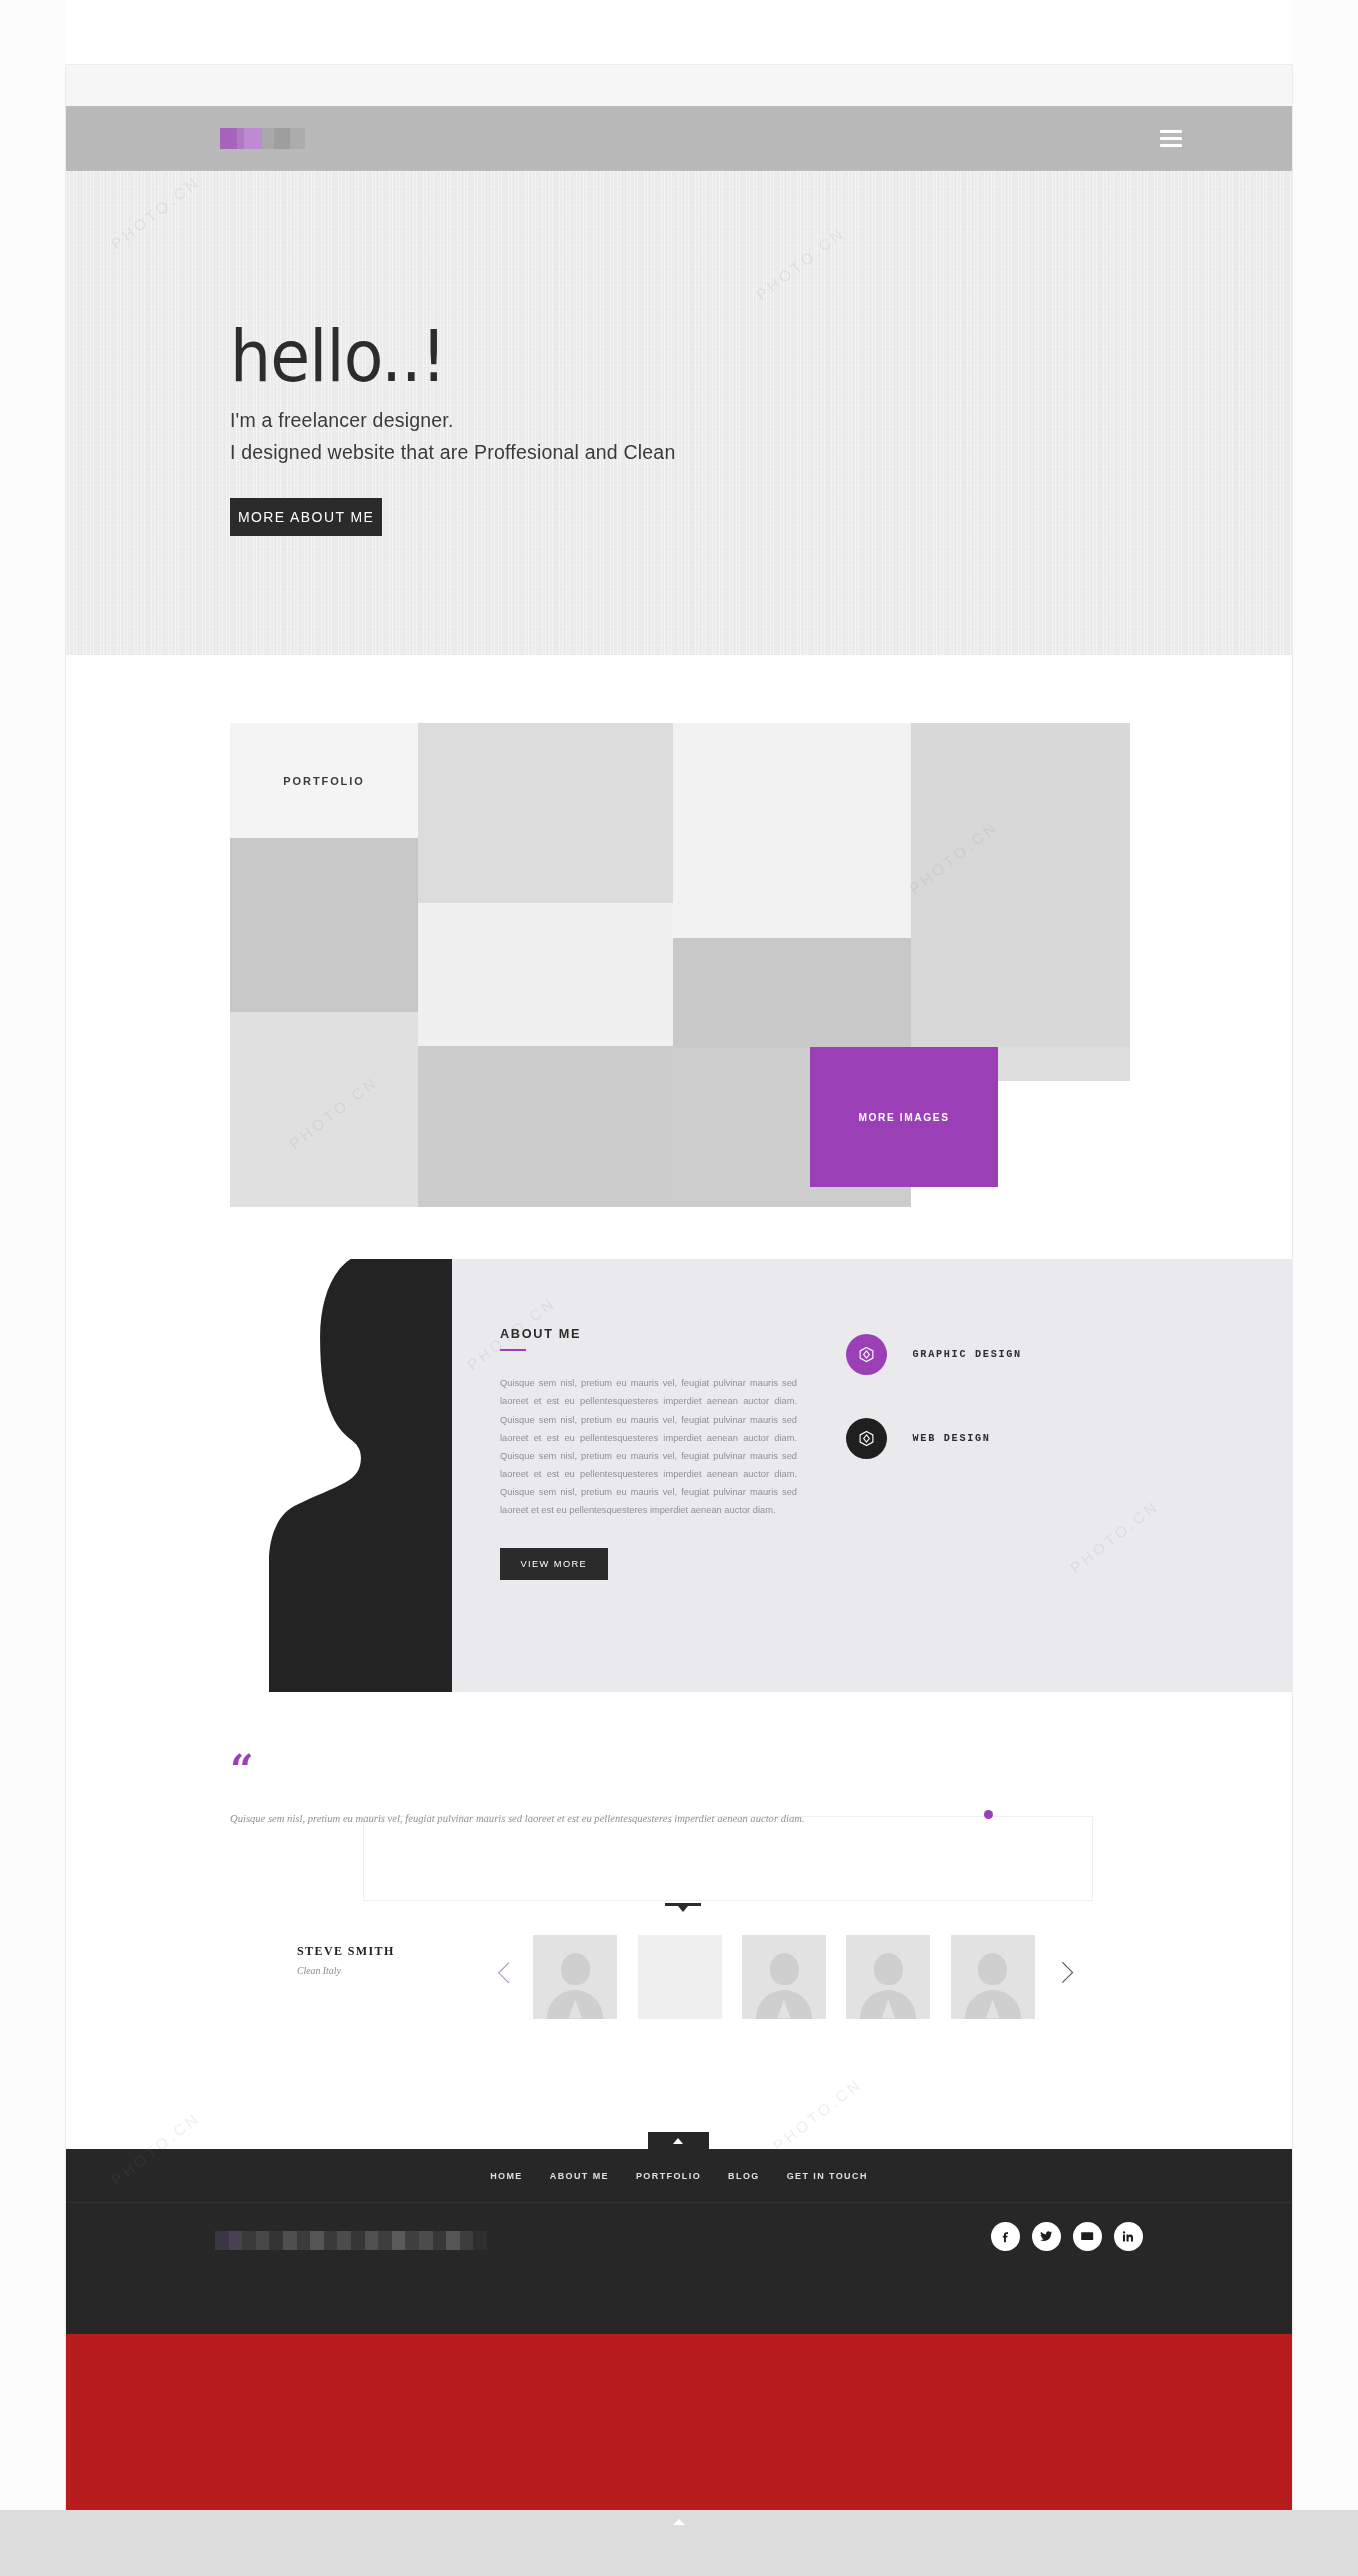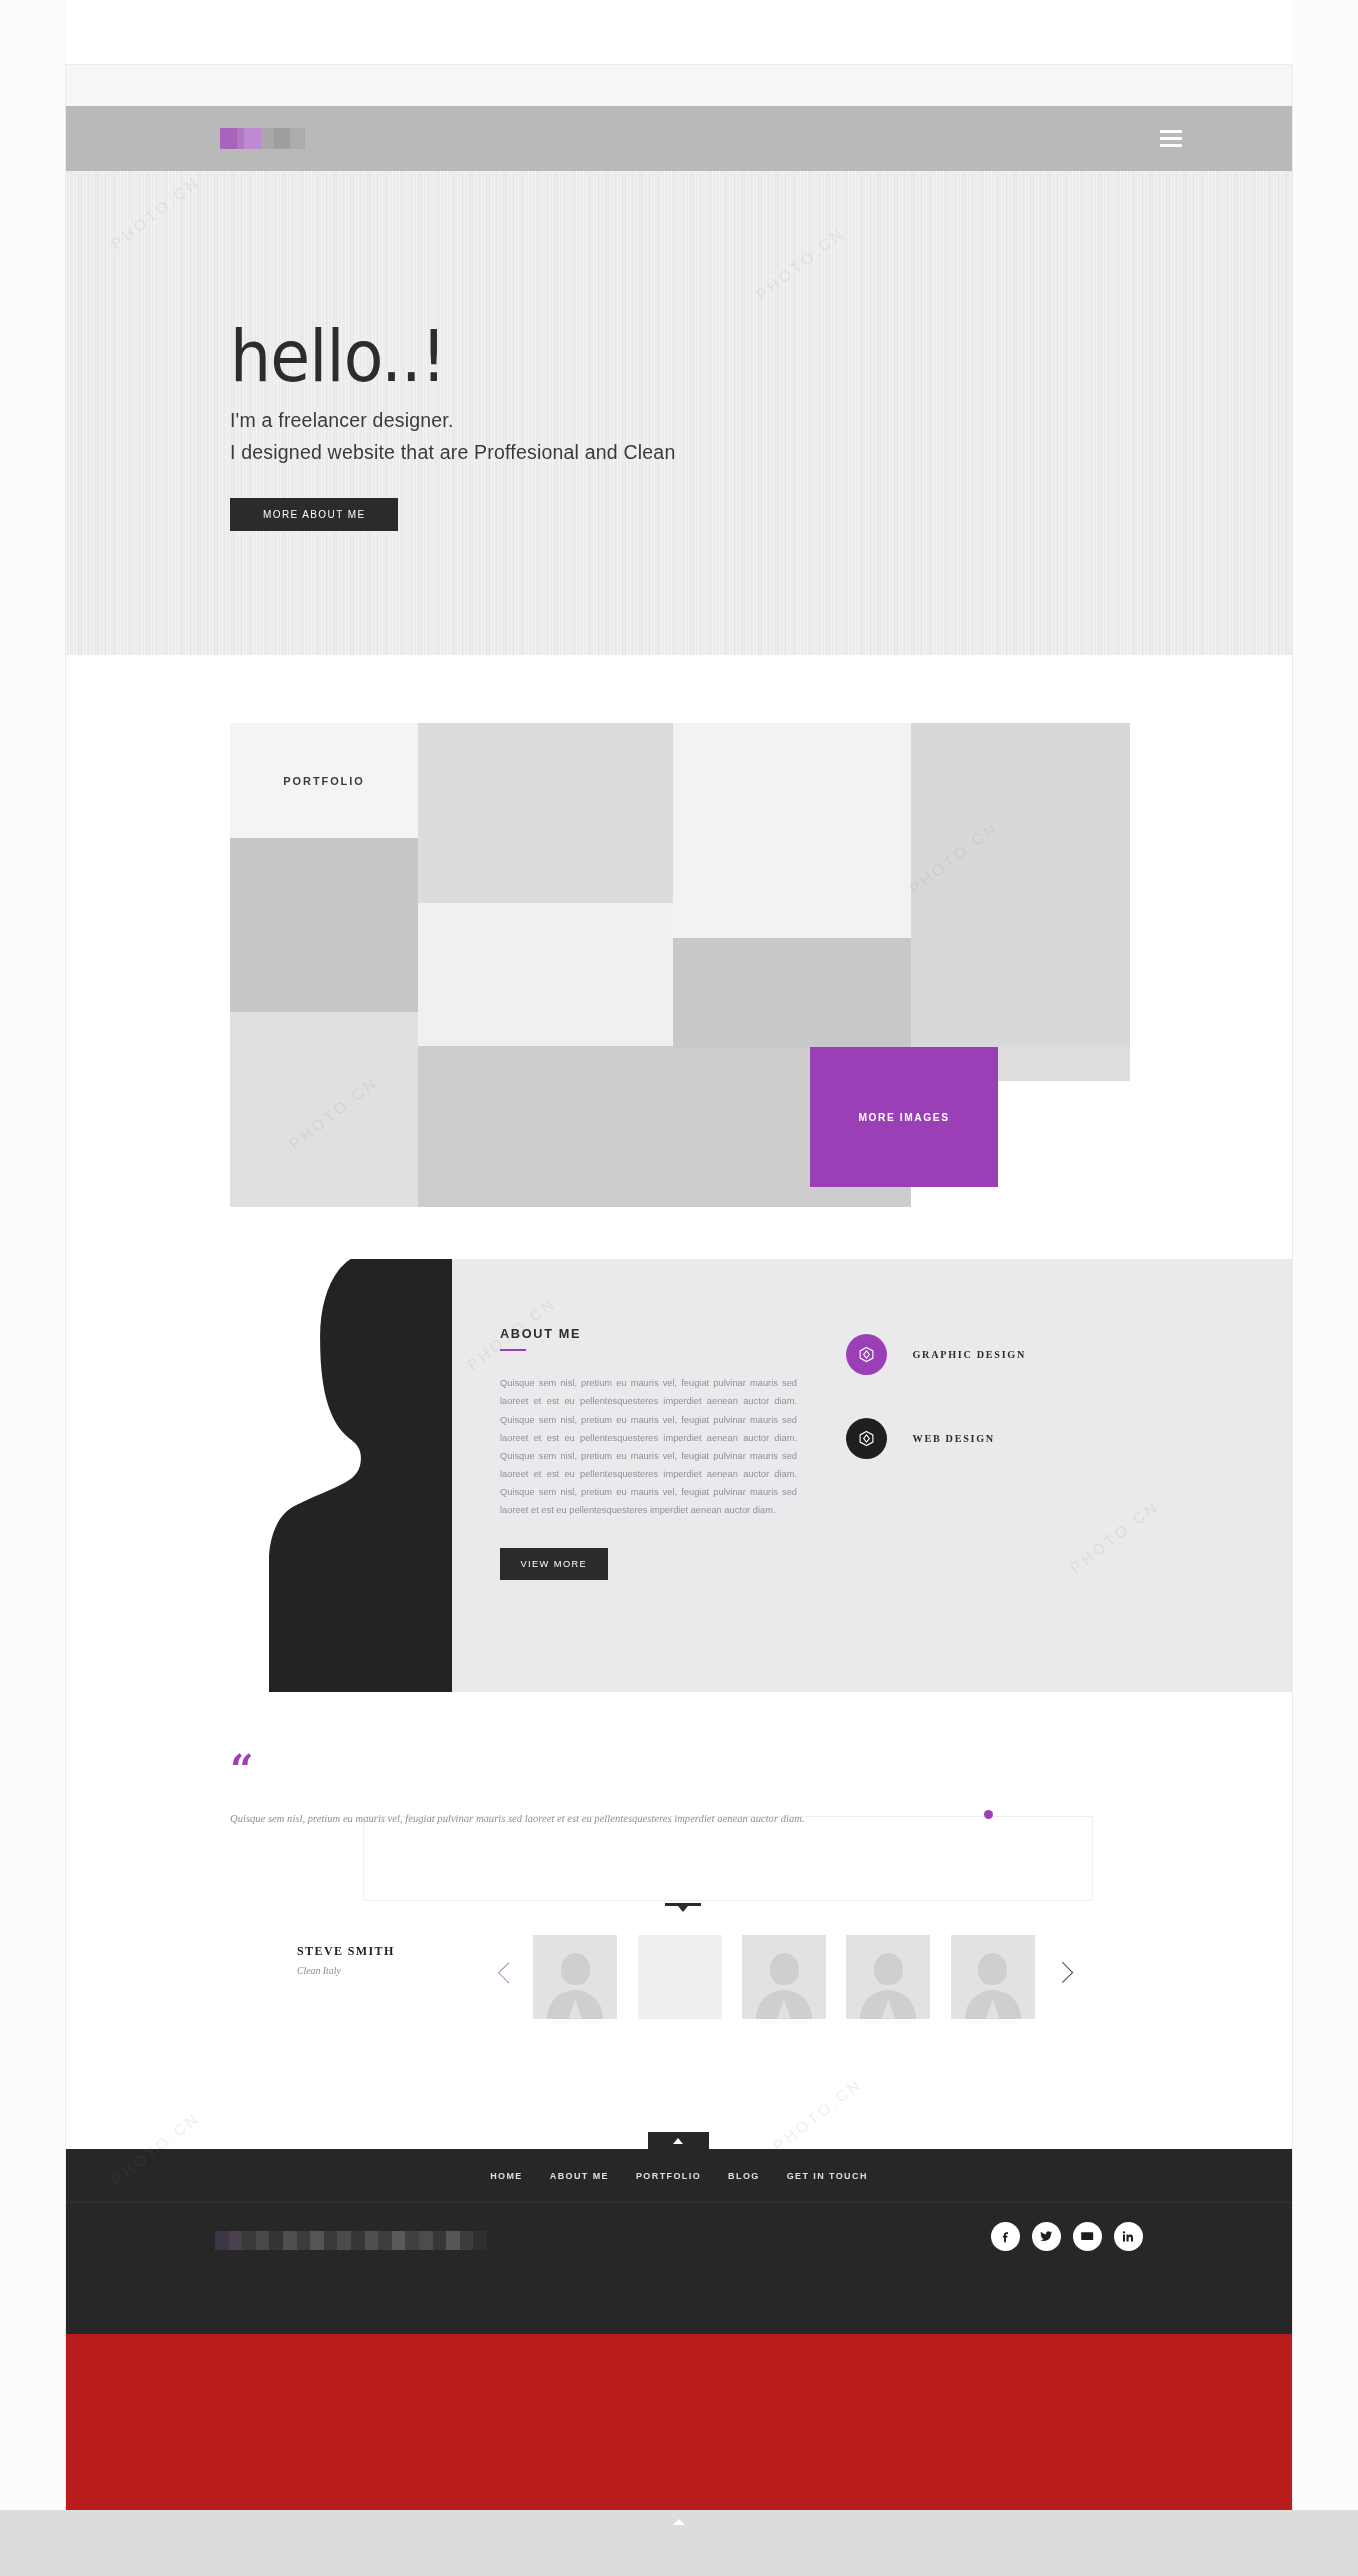--- a/index.html
+++ b/index.html
@@ -133,23 +133,23 @@
     margin-top: 18.7px;
     letter-spacing: 0.2px;
     font-family: "Liberation Sans", sans-serif;
   }
   .hero-sub.second { margin-top: 8.5px; }
   #hero-cta {
     display: inline-block;
     margin-top: 34px;
     background: #2b2b2b;
     color: #ffffff;
-    font-size: 10px;
+    font-size: 14px;
     letter-spacing: 1.4px;
-    padding: 11px 33px;
+    padding: 11px 8px;
     border: none;
     cursor: pointer;
     font-family: "Liberation Sans", sans-serif;
   }
 
   
   #portfolio-section {
     position: relative;
     background: #ffffff;
     height: 594px;
@@ -270,21 +270,21 @@
     flex: 0 0 41px;
   }
   .service-bubble.accent { background: #9b3fb7; }
   .service-bubble.dark   { background: #1f1f1f; }
   .service-label {
     margin-left: 25.5px;
     font-size: 10.2px;
     letter-spacing: 1.7px;
     color: #2d2d2d;
     font-weight: 700;
-    font-family: Liberation Serif, serif;
+    font-family: Liberation Mono, monospace;
   }
 
   
   #testimonial-section {
     position: relative;
     height: 450px;
     background: #ffffff;
   }
   #quote-mark {
     position: absolute;

